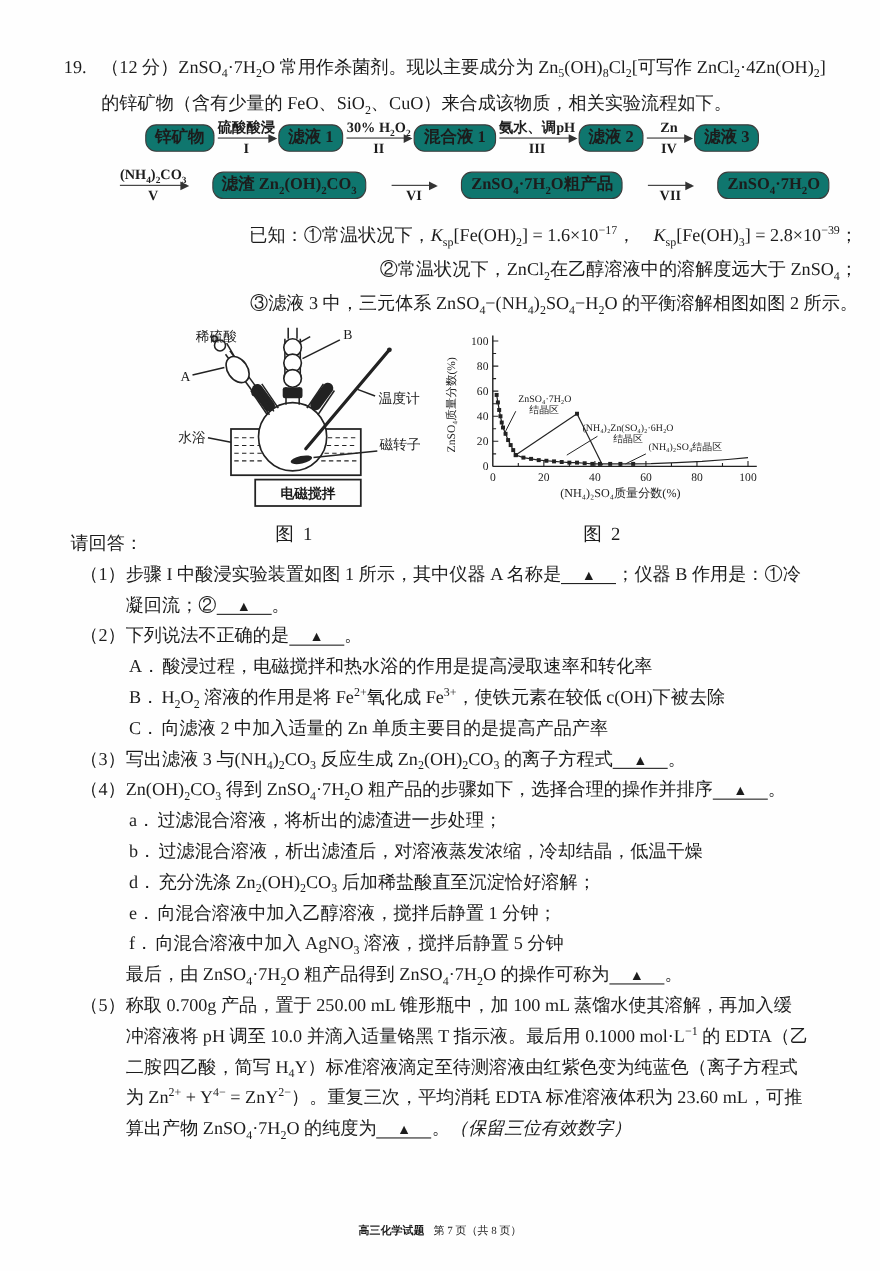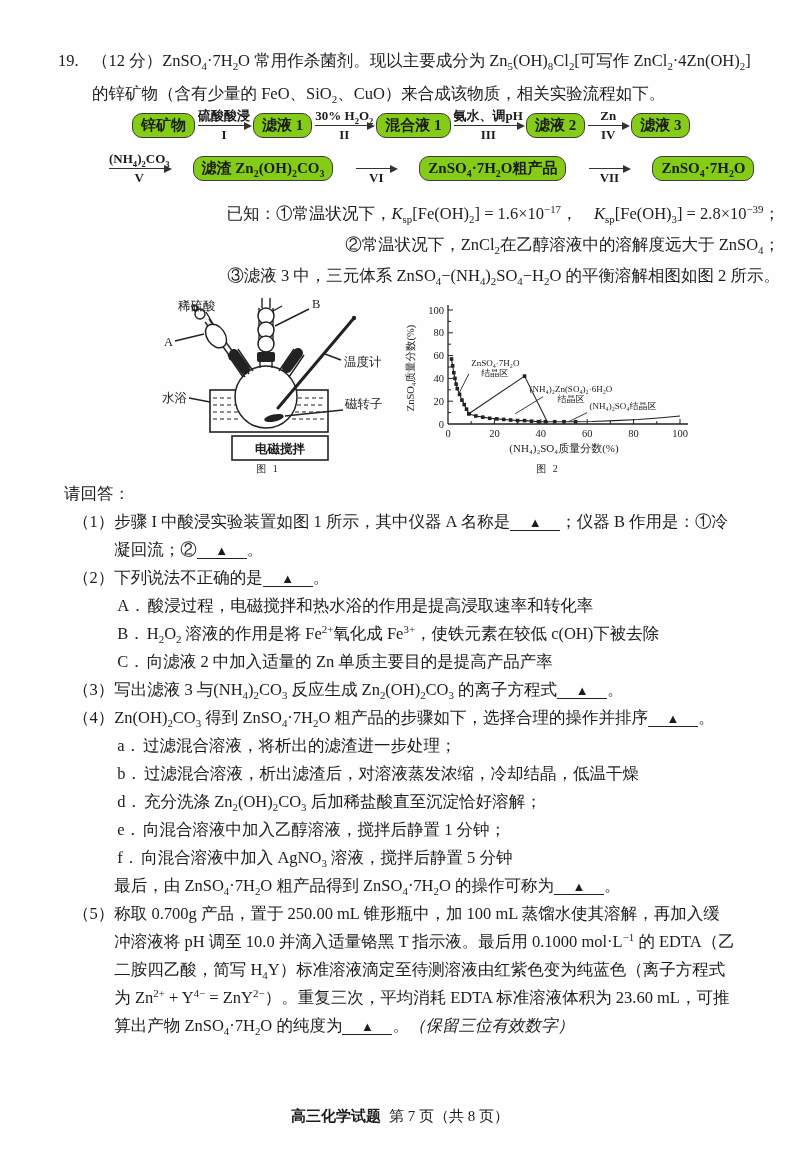--- a/index.html
+++ b/index.html
@@ -11,52 +11,52 @@
 
   
   .q-header{position:absolute;top:44px;left:30px;right:18px;display:flex;line-height:33px;margin-left:28px;}
   .q-num{flex:0 0 34px;}
   
   .fc{position:absolute;top:108px;left:0;right:0;}
   .fc-row{display:flex;align-items:center;}
   .fc-row1{margin-left:132px;}
   .fc-row2{margin-left:106px;margin-top:8px;gap:20px;}
   .fc-box{white-space:nowrap;border:1.6px solid #3c3c3c;border-radius:10px;
-          padding:1px 8px;font-size:15px;font-weight:700;line-height:1.35;background:#84cc16;}
+          padding:1px 8px;font-size:15px;font-weight:700;line-height:1.35;background:#0f766e;}
   .fc-arrow{display:flex;flex-direction:column;align-items:center;padding:0 3px;}
   .fc-al,.fc-ab{font-size:13px;line-height:16px;min-height:16px;white-space:nowrap;font-weight:600;}
   .fc-line{align-self:stretch;min-width:40px;height:0;border-top:1.6px solid #333;
            position:relative;margin:1px 0;}
   .fc-line::after{content:"";position:absolute;right:-2px;top:-4.5px;width:0;height:0;
            border-left:8px solid #333;border-top:4px solid transparent;border-bottom:4px solid transparent;}
   
   .known{position:absolute;top:198px;left:64px;right:20px;line-height:31px;text-align:right;}
   .known .ind{margin-left:54px;}
   
   .figures{position:absolute;top:294px;left:148px;display:flex;gap:14px;align-items:flex-end;}
   .figures figure{margin:0;display:flex;flex-direction:column;align-items:center;}
-  figcaption{font-size:10px;margin-top:0;letter-spacing:2px;}
+  figcaption{font-size:17px;margin-top:12px;letter-spacing:2px;}
   .st{stroke:#222;stroke-width:1.4;fill:none;}
   .st2{stroke:#222;stroke-width:1.6;fill:none;}
   .wh{fill:#fff;stroke:#222;stroke-width:1.5;}
   .fl{fill:#222;stroke:none;}
   .dash{stroke:#222;stroke-width:1;stroke-dasharray:4 3;fill:none;}
   .lbl{fill:#1c1c1c;font-size:12.5px;font-family:"Liberation Serif","DejaVu Serif",serif;}
   
   .qa{position:absolute;top:480px;left:64px;right:16px;line-height:28px;}
   .sub{display:flex;margin-left:9px;}
   .sub-label{flex:0 0 39px;}
   .sub-body{flex:1;min-width:0;}
   .opt,.itm{margin-left:3px;}
   .opt-key,.itm-key{margin-right:2px;}
   .blank{display:inline-block;min-width:44px;text-align:center;
          border-bottom:1.4px solid #222;font-size:13px;line-height:15px;
          vertical-align:baseline;padding:0 3px;}
   
-  .footer{position:absolute;bottom:30px;left:0;right:0;text-align:center;font-size:15px;}
+  .footer{position:absolute;bottom:30px;left:0;right:0;text-align:center;font-size:10px;}
   .ft-bold{font-weight:700;margin-right:8px;}
 </style>
 </head>
 <body>
 
 <div class="page">
 
   <div class="q-header">
     <div class="q-num">19.</div>
     <div>

